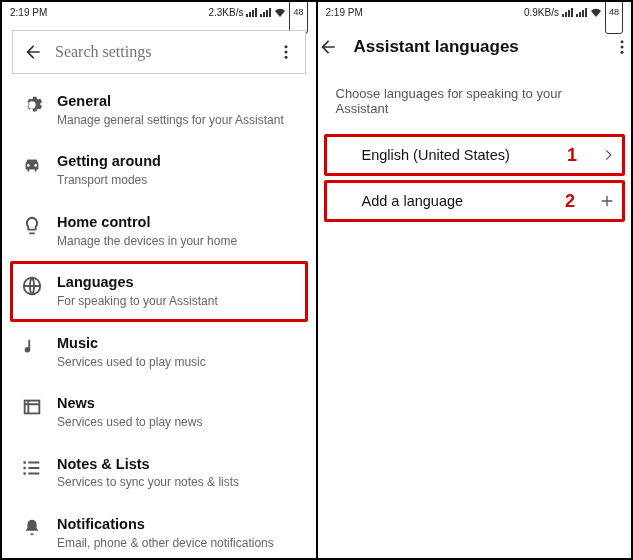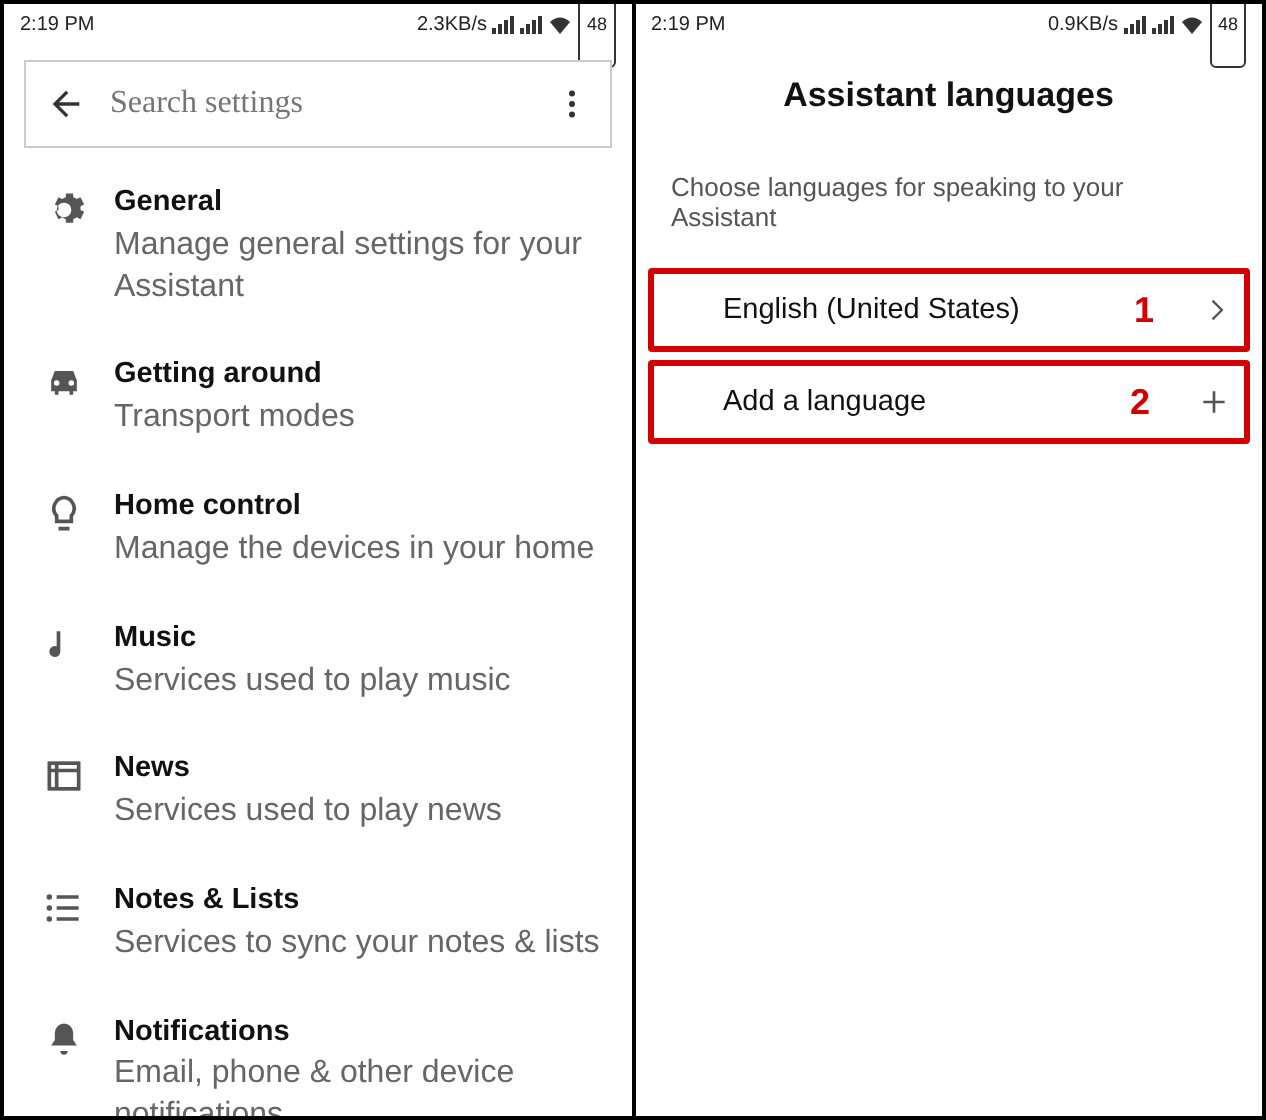--- a/index.html
+++ b/index.html
@@ -50,21 +50,20 @@
     font-size: 16px;
     color: #888;
     background: transparent;
   }
   .header-row {
     display: flex;
     align-items: center;
     height: 50px;
     padding: 0 0;
     gap: 16px;
-    flex-direction: column;
   }
   .header-title {
     flex: 1;
     font-size: 17px;
     color: #111;
     font-weight: bold;
   }
   .list { flex: 1; overflow: hidden; }
   .item {
     display: flex;
@@ -75,21 +74,21 @@
   }
   .item-icon {
     width: 22px;
     height: 22px;
     flex-shrink: 0;
     margin-top: 2px;
     color: #555;
   }
   .item-text { flex: 1; }
   .item-title { font-size: 14.5px; color: #111; font-weight: bold; line-height: 1.3; }
-  .item-sub { font-size: 16px; color: #666; line-height: 1.3; margin-top: 2px; }
+  .item-sub { font-size: 12px; color: #666; line-height: 1.3; margin-top: 2px; }
   .highlight {
     border: 3px solid #d40000;
     border-radius: 2px;
     position: absolute;
     pointer-events: none;
   }
   .lang-hl { left: 8px; right: 8px; top: 0; bottom: 0; }
   .lang-desc {
     font-size: 13px;
     color: #555;
@@ -178,20 +177,31 @@
     <div class="item">
       <svg class="item-icon" viewBox="0 0 24 24">
           <path fill="none" stroke="#555" stroke-width="2" d="M12 3a6 6 0 00-4 10v3h8v-3a6 6 0 00-4-10zM9 20h6"></path>
         </svg>
       <div class="item-text">
           <div class="item-title">Home control</div>
           <div class="item-sub">Manage the devices in your home</div>
         </div>
     </div>
     <div class="item">
+      <div class="highlight lang-hl"></div>
+      <svg class="item-icon" viewBox="0 0 24 24">
+          <circle cx="12" cy="12" r="9" fill="none" stroke="#555" stroke-width="2"></circle>
+          <path d="M3 12h18M12 3c3 3 3 15 0 18M12 3c-3 3-3 15 0 18" fill="none" stroke="#555" stroke-width="2"></path>
+        </svg>
+      <div class="item-text">
+          <div class="item-title">Languages</div>
+          <div class="item-sub">For speaking to your Assistant</div>
+        </div>
+    </div>
+    <div class="item">
       <svg class="item-icon" viewBox="0 0 24 24">
           <path fill="#555" d="M10 4v11a3 3 0 11-2-2.8V4h2z"></path>
         </svg>
       <div class="item-text">
           <div class="item-title">Music</div>
           <div class="item-sub">Services used to play music</div>
         </div>
     </div>
     <div class="item">
       <svg class="item-icon" viewBox="0 0 24 24">

